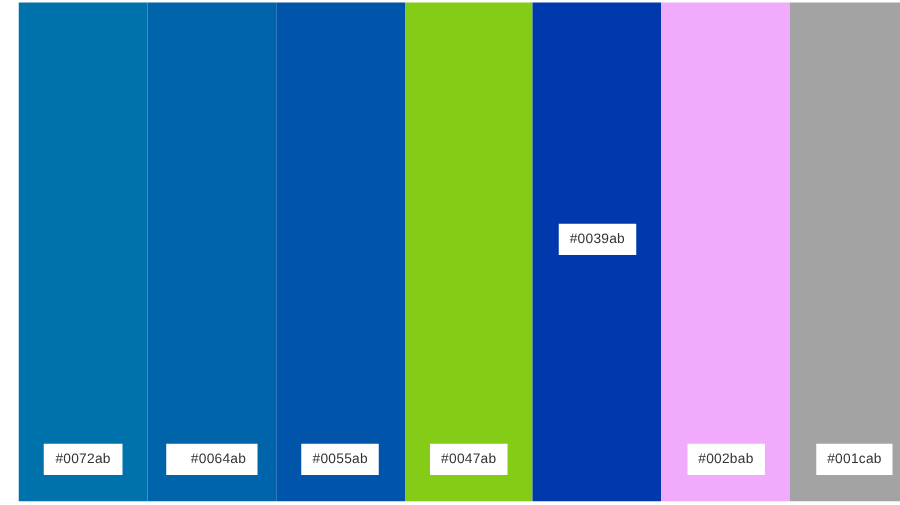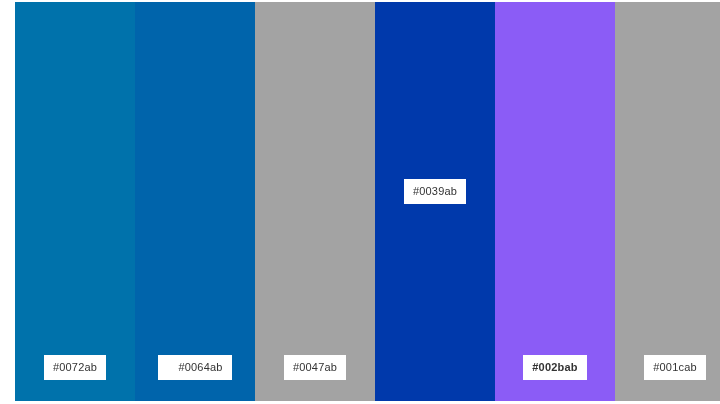--- a/index.html
+++ b/index.html
@@ -66,30 +66,33 @@
   <div class="swatch-strip">
 
     <div class="swatch" style="background-color: rgb(0, 114, 171);">
       <span class="swatch-label" style="background-color: rgb(255, 255, 255); color: rgb(51, 51, 51);">#0072ab</span>
     </div>
 
     <div class="swatch" style="background-color: rgb(0, 100, 171);">
       <span class="swatch-label" style="background-color: rgb(255, 255, 255); color: rgb(51, 51, 51); padding-left: 20px;">#0064ab</span>
     </div>
 
+    <div class="swatch" style="background-color: rgb(0, 85, 171);">
+      <span class="swatch-label" style="background-color: rgb(255, 255, 255); color: rgb(51, 51, 51);">#0055ab</span>
+    </div>
 
-    <div class="swatch" style="background-color: #a3a3a3;">
+    <div class="swatch" style="background-color: #84cc16;">
       <span class="swatch-label" style="background-color: rgb(255, 255, 255); color: rgb(51, 51, 51);">#0047ab</span>
     </div>
 
     <div class="swatch" style="background-color: rgb(0, 57, 171); align-items: center;">
       <span class="swatch-label" style="background-color: rgb(255, 255, 255); color: rgb(51, 51, 51);">#0039ab</span>
     </div>
 
-    <div class="swatch" style="background-color: #8b5cf6; font-weight: bold;">
+    <div class="swatch" style="background-color: #f0abfc;">
       <span class="swatch-label" style="background-color: rgb(255, 255, 255); color: rgb(51, 51, 51);">#002bab</span>
     </div>
 
     <div class="swatch" style="background-color: #a3a3a3;">
       <span class="swatch-label" style="background-color: rgb(255, 255, 255); color: rgb(51, 51, 51);">#001cab</span>
     </div>
 
   </div>
 </div>
 

